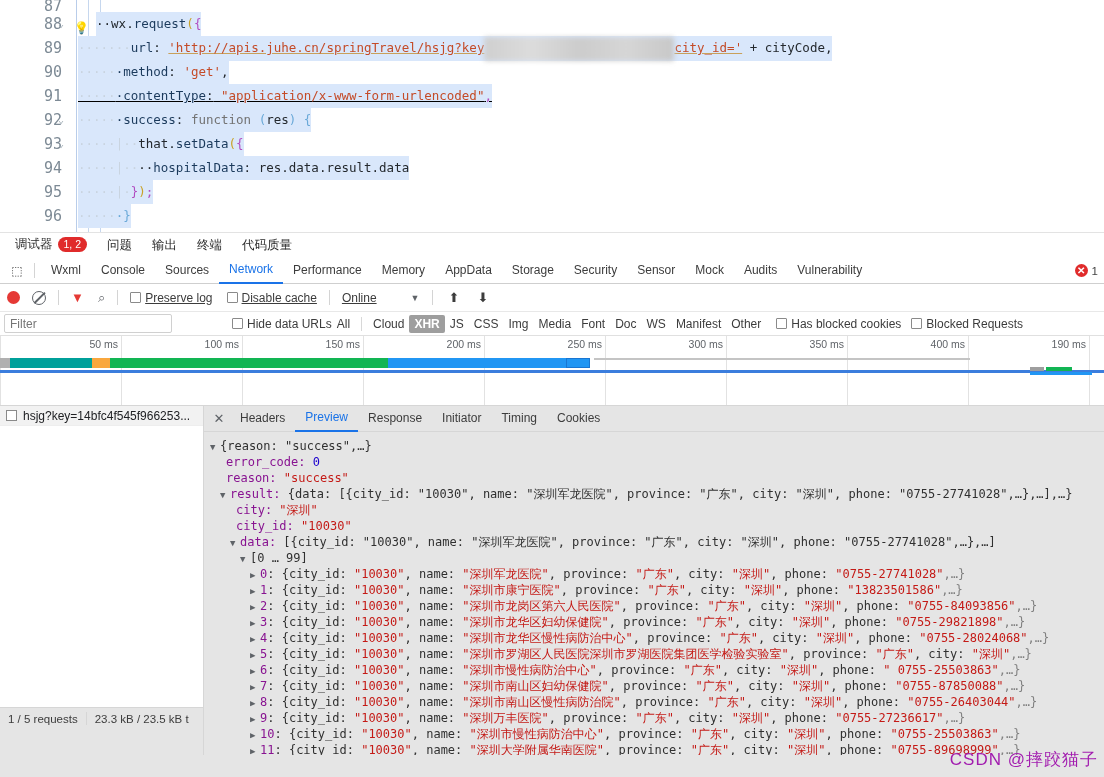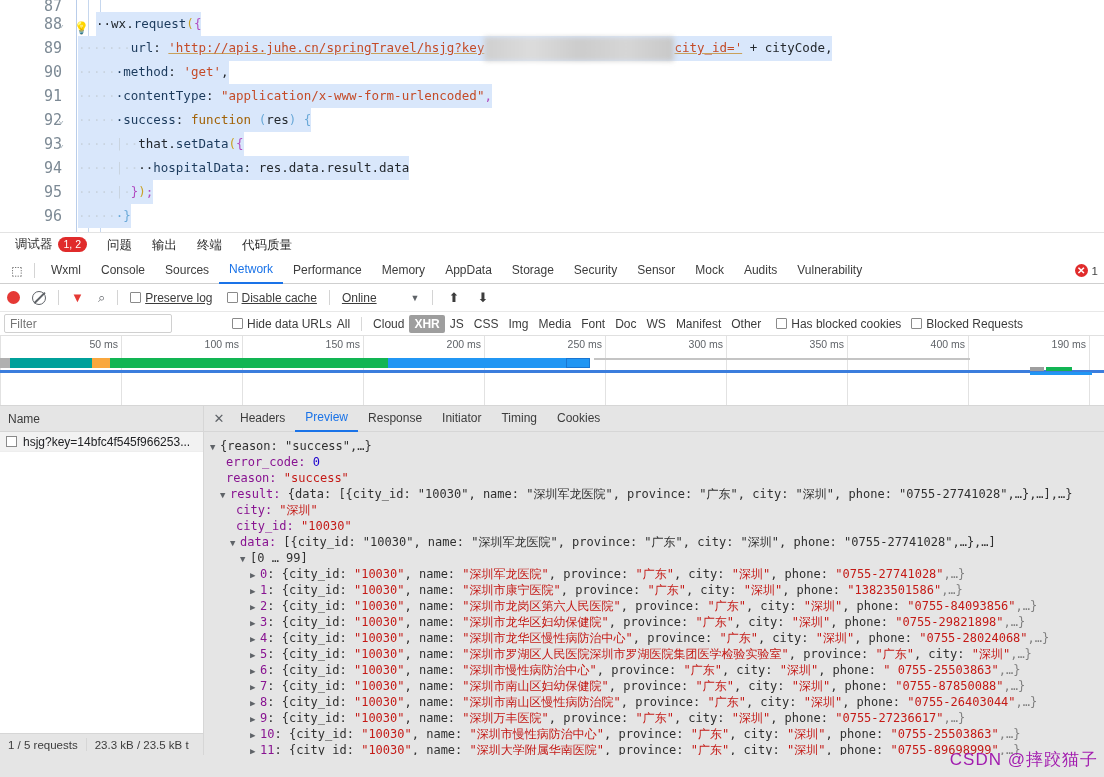--- a/index.html
+++ b/index.html
@@ -26,21 +26,21 @@
     background:#fff;
   }
   .fold {
     position:absolute; left:54px; top:0; width:14px; height:100%;
     color:#9aa7b0; font-size:10px; text-align:center;
   }
   .bulb { position:absolute; left:74px; top:4px; font-size:12px; }
   .codetext { position:absolute; left:78px; top:0; white-space:pre; }
   .hl { background:#d9e7fb; }
   .indentguide { color:#c9d4e0; }
-  .kw { color:#a16207; }
+  .kw { color:#737373; }
   .prop { color:#1b3a5c; }
   .str { color:#c44b28; }
   .plain { color:#24292e; }
   .punc-y { color:#c9a227; }
   .punc-p { color:#b14cc0; }
   .punc-g { color:#6aa9d8; }
   .urlstr { color:#c44b28; text-decoration:underline; text-decoration-color:#c9a05a;}
   .blurred {
     display:inline-block; vertical-align:middle;
     background:linear-gradient(90deg,#cfcfcf,#dcdcdc,#cccccc,#d6d6d6,#c8c8c8);
@@ -186,21 +186,21 @@
         <span class="codetext hl" style="left:78px;"><span class="indentguide">·</span><span class="indentguide">···</span><span class="indentguide">·</span><span class="indentguide">··</span><span class="prop">url</span><span class="plain">:</span><span class="plain"> </span><span class="urlstr">'http://apis.juhe.cn/springTravel/hsjg?key</span><span class="blurred" style="width:190px;">xxxxxxxxxxxxxxxxxxxx</span><span class="urlstr">city_id='</span><span class="plain"> </span><span class="plain">+ cityCode,</span></span>
       </div>
 
       <div class="code-line">
         <div class="gutter">90</div>
         <span class="codetext hl" style="left:78px;"><span class="indentguide">·····</span><span class="prop">·method</span><span class="plain">:</span><span class="plain"> </span><span class="str">'get'</span><span class="plain">,</span></span>
       </div>
 
       <div class="code-line">
         <div class="gutter">91</div>
-        <span class="codetext hl" style="left:78px;"><span class="indentguide">·····</span><span class="prop">·contentType</span><span class="plain">:</span><span class="plain"> </span><span class="str">"application/x-www-form-urlencoded"</span><span class="punc-p">,</span></span>
+        <span class="codetext hl" style="left:78px;text-decoration:underline;"><span class="indentguide">·····</span><span class="prop">·contentType</span><span class="plain">:</span><span class="plain"> </span><span class="str">"application/x-www-form-urlencoded"</span><span class="punc-p">,</span></span>
       </div>
 
       <div class="code-line">
         <div class="gutter">92</div>
         <div class="fold">⌄</div>
         <span class="codetext hl" style="left:78px;"><span class="indentguide">·····</span><span class="prop">·success</span><span class="plain">:</span><span class="plain"> </span><span class="kw">function</span><span class="plain"> </span><span class="punc-g">(</span><span class="plain">res</span><span class="punc-g">)</span><span class="plain"> </span><span class="punc-g">{</span></span>
       </div>
 
       <div class="code-line">
         <div class="gutter">93</div>
@@ -337,21 +337,20 @@
       </div>
       <div class="ov-grayline" style="left:594px; width:376px;"></div>
       <div class="ov-minibar" style="left:1030px;width:14px;height:4px;top:31px;background:#9e9e9e;"></div>
       <div class="ov-minibar" style="left:1046px;width:26px;height:4px;top:31px;background:#12b553;"></div>
       <div class="ov-minibar" style="left:1030px;width:62px;height:3px;top:36px;background:#2196f3;"></div>
     </div>
 
     <div class="split">
 
       <div class="req-panel">
-        <div class="req-head">Name</div>
         <div class="req-body">
           <div class="req-row">
             <span class="req-cbx"></span>
             <span>hsjg?key=14bfc4f545f966253...</span>
           </div>
         </div>
         <div class="status-bar">
           <span class="sb-cell">1 / 5 requests</span>
           <span class="sb-sep"></span>
           <span class="sb-cell">23.3 kB / 23.5 kB t</span>

